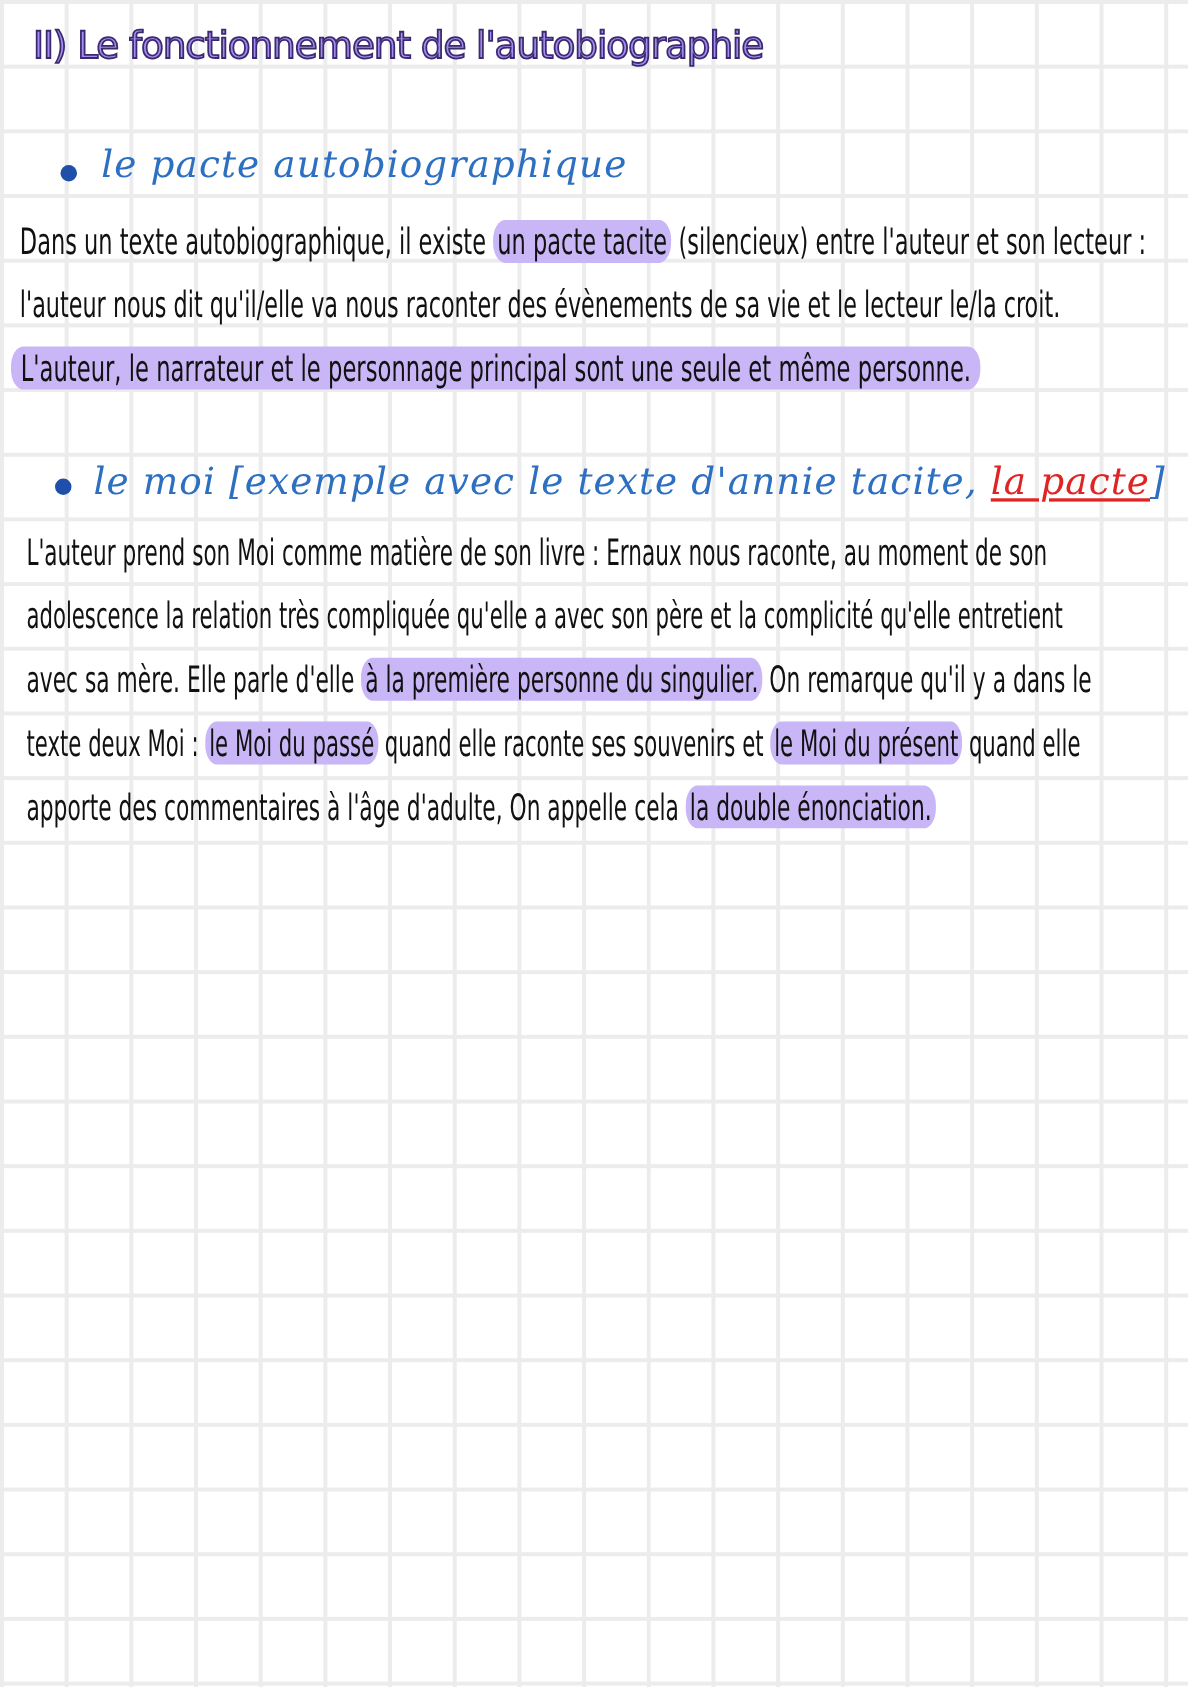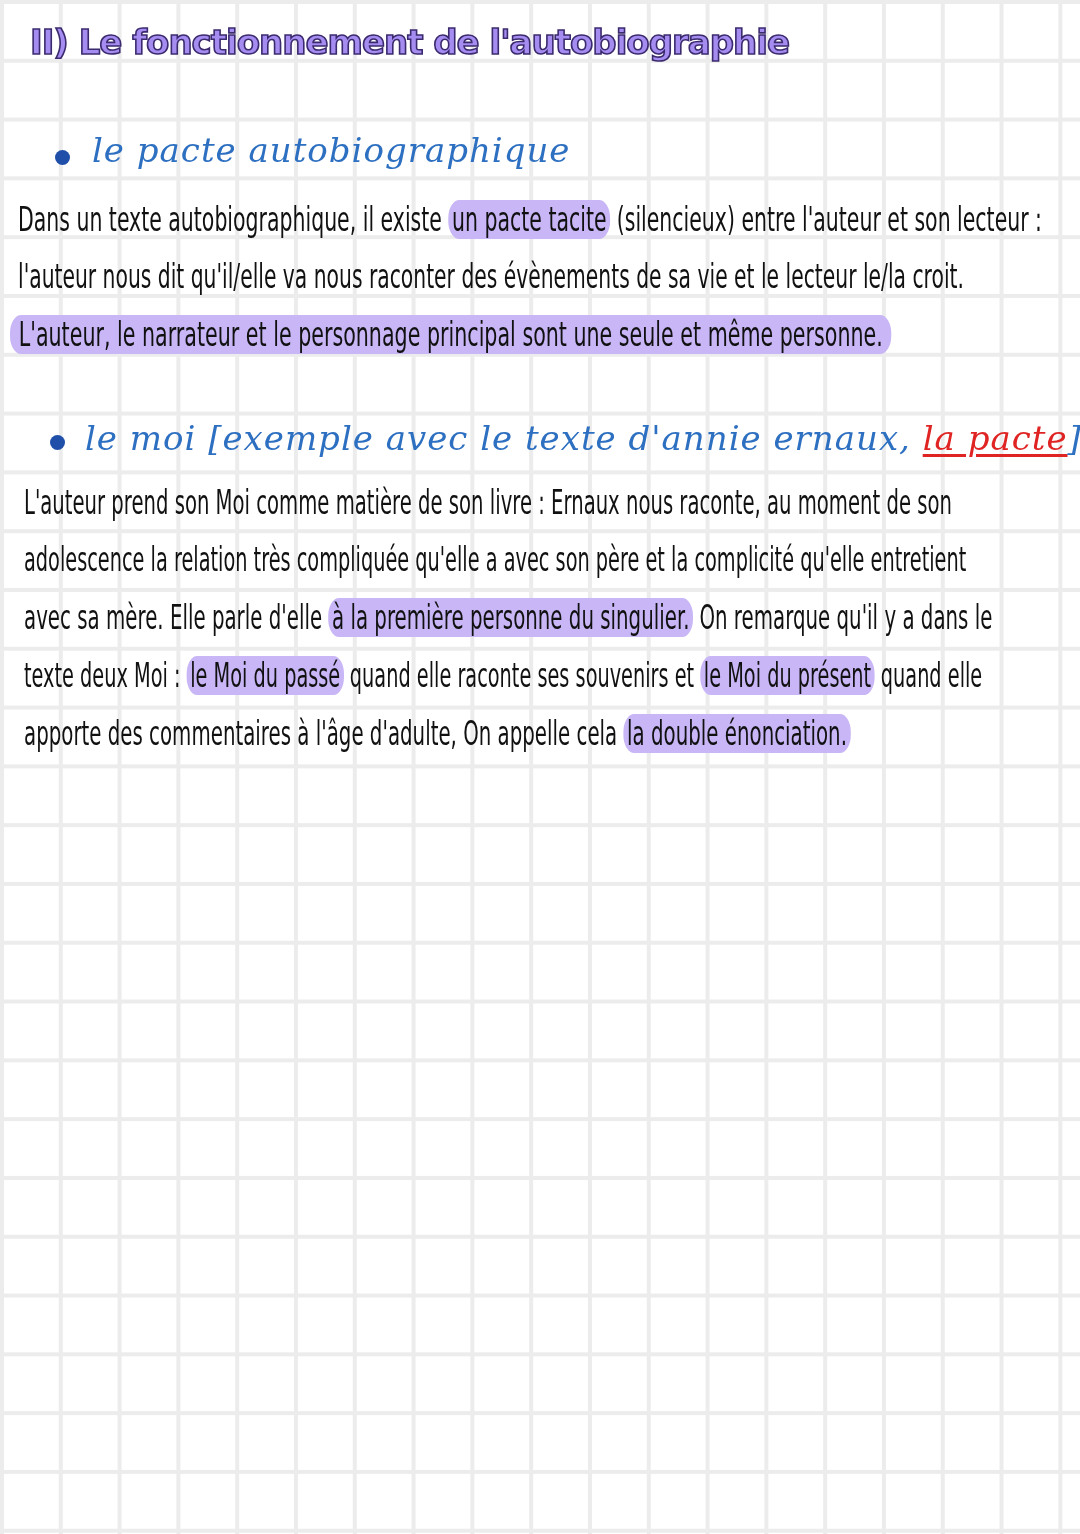--- a/index.html
+++ b/index.html
@@ -7,21 +7,21 @@
     width: 1080px; height: 1534px; position: relative; overflow: hidden;
     background-color: #ffffff;
     background-image:
       linear-gradient(to right, #ececec 0, #ececec 4px, transparent 4px),
       linear-gradient(to bottom, #ececec 0, #ececec 4px, transparent 4px);
     background-size: 58.8px 58.8px;
     background-position: 0px 0px;
   }
   .title {
     position: absolute; left: 30px; top: 22px;
-    font-family: "DejaVu Sans", sans-serif; font-weight: bold;
+    font-family: "DejaVu Sans", sans-serif; font-weight: normal;
     font-size: 34px; letter-spacing: -1px;
     color: #a58cf0;
     -webkit-text-stroke: 1.6px #3b2a6e;
     white-space: nowrap;
   }
   .bullet {
     position: absolute; width: 15px; height: 15px; border-radius: 50%;
     background: #1f4fa8;
   }
   .subhead {
@@ -56,21 +56,21 @@
 </div>
 <div class="line" style="left:18px; top:255px; transform: scaleX(0.615);">
   <span>l'auteur nous dit qu'il/elle va nous raconter des évènements de sa vie et le lecteur le/la croit.</span>
 </div>
 <div class="line" style="left:10px; top:313px; transform: scaleX(0.625);">
   <span class="hl" style="padding:0 14px;">L'auteur, le narrateur et le personnage principal sont une seule et même personne.</span>
 </div>
 
 <div class="bullet" style="left:50px; top:435px;"></div>
 <div class="subhead" style="left:85px; top:418px;">
-  <span>le moi [exemple avec le texte d'annie ernaux, </span><span class="red">la pacte</span><span>]</span>
+  <span>le moi [exemple avec le texte d'annie tacite, </span><span class="red">la pacte</span><span>]</span>
 </div>
 
 <div class="line" style="left:24px; top:481px; transform: scaleX(0.595);">
   <span>L'auteur prend son Moi comme matière de son livre : Ernaux nous raconte, au moment de son</span>
 </div>
 <div class="line" style="left:24px; top:538px; transform: scaleX(0.585);">
   <span>adolescence la relation très compliquée qu'elle a avec son père et la complicité qu'elle entretient</span>
 </div>
 <div class="line" style="left:24px; top:596px; transform: scaleX(0.6);">
   <span>avec sa mère. Elle parle d'elle </span><span class="hl">à la première personne du singulier.</span><span> On remarque qu'il y a dans le</span>

